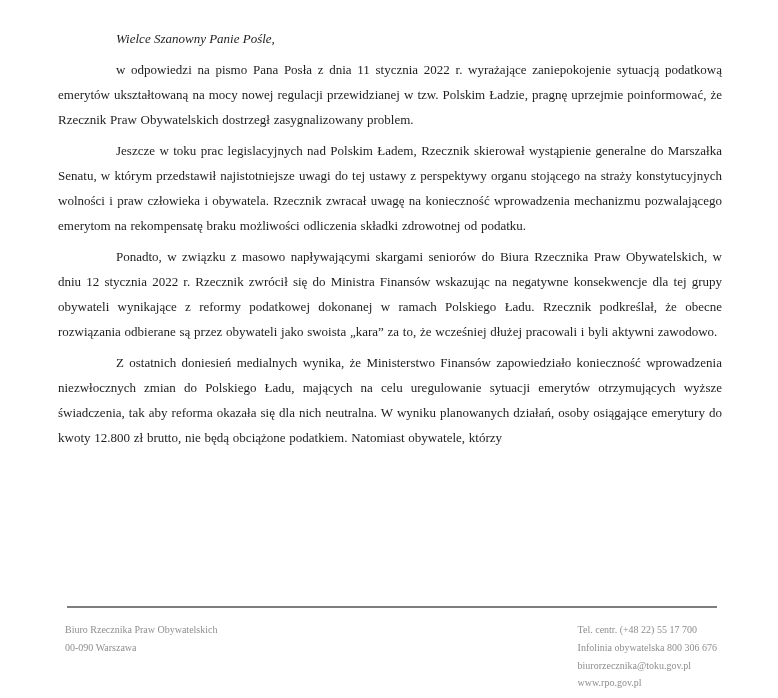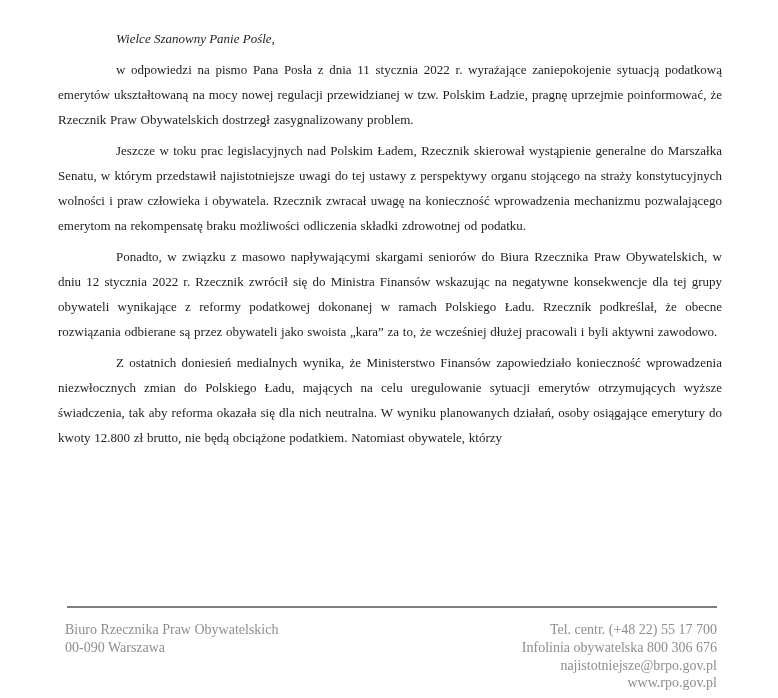--- a/index.html
+++ b/index.html
@@ -53,26 +53,26 @@
   }
 
   .footer {
     position: absolute;
     left: 65px;
     top: 621px;
     width: 652px;
     display: flex;
     justify-content: space-between;
     color: #8e8e8e;
-    font-size: 14px;
+    font-size: 10px;
     line-height: 17.8px;
   }
 
   .footer-left { text-align: left; }
-  .footer-right { text-align: right; }
+  .footer-right { }
 </style>
 </head>
 <body>
 
 <div class="page">
 
   <main class="letter">
     <p class="salutation">Wielce Szanowny Panie Pośle,</p>
 
     <p class="body-par">w odpowiedzi na pismo Pana Posła z dnia 11 stycznia 2022 r. wyrażające zaniepokojenie sytuacją podatkową emerytów ukształtowaną na mocy nowej regulacji przewidzianej w tzw. Polskim Ładzie, pragnę uprzejmie poinformować, że Rzecznik Praw Obywatelskich dostrzegł zasygnalizowany problem.</p>
@@ -88,18 +88,18 @@
 
   <footer class="footer">
     <div class="footer-left">
       <div>Biuro Rzecznika Praw Obywatelskich</div>
       <div>00-090 Warszawa</div>
     </div>
 
     <div class="footer-right">
       <div>Tel. centr. (+48 22) 55 17 700</div>
       <div>Infolinia obywatelska 800 306 676</div>
-      <div>najistotniejsze@brpo.gov.pl</div>
+      <div>biurorzecznika@toku.gov.pl</div>
       <div>www.rpo.gov.pl</div>
     </div>
   </footer>
 
 </div>
 
 </body></html>

